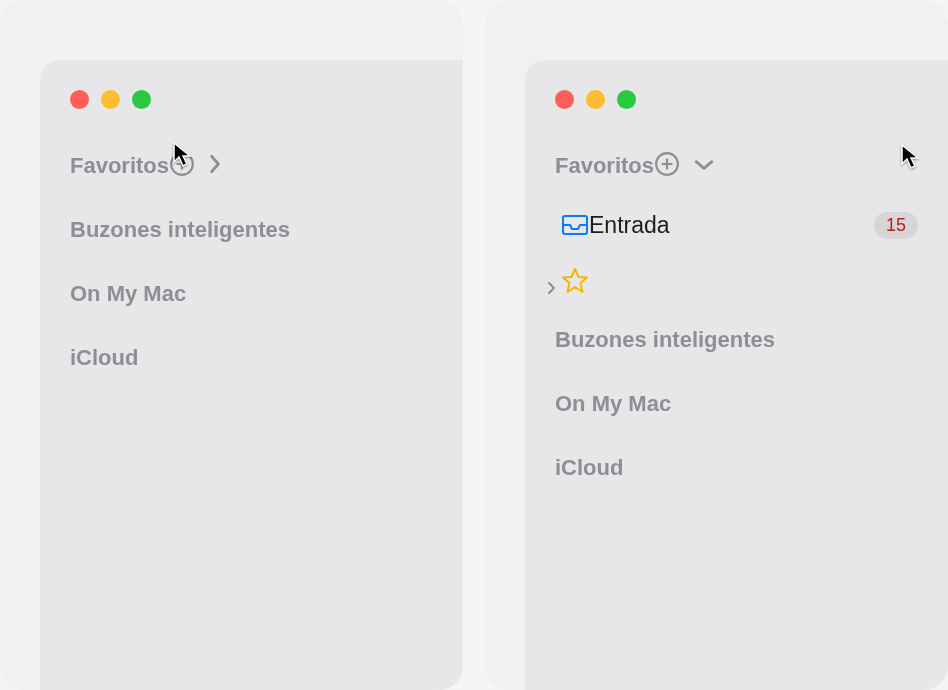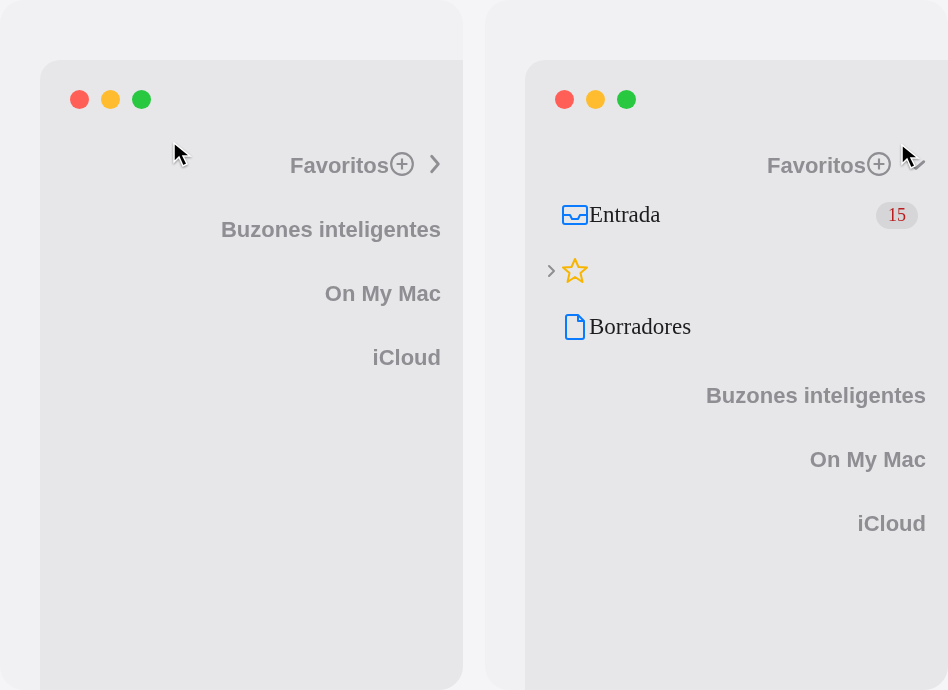--- a/index.html
+++ b/index.html
@@ -42,21 +42,21 @@
     height: 19px;
     border-radius: 50%;
   }
   .tl-red { background: #ff5f57; }
   .tl-yellow { background: #febc2e; }
   .tl-green { background: #28c840; }
 
   .section-header {
     display: flex;
     align-items: center;
-    justify-content: flex-end;
+    justify-content: flex-start;
     padding: 0 22px 0 30px;
     margin-bottom: 26px;
     height: 30px;
   }
   .section-header.tight { margin-bottom: 10px; }
   .section-title {
     color: #8e8e93;
     font-size: 22px;
     font-weight: 600;
   }
@@ -83,27 +83,26 @@
 
   .section-list {
     padding: 0 22px 0 16px;
     margin-bottom: 30px;
   }
   .collapsed-sections .section-header { margin-bottom: 34px; }
   .collapsed-sections { }
 
   .list-item {
     display: flex;
-    align-items: center;
+    align-items: flex-end;
     height: 48px;
     padding: 0 8px 0 0;
     gap: 0;
     margin-bottom: 8px;
     position: relative;
-    font-family: Liberation Serif, serif;
   }
   .disclosure-slot {
     width: 20px;
     display: flex;
     justify-content: center;
     align-items: center;
   }
   .small-chevron {
     width: 9px;
     height: 14px;
@@ -235,30 +234,20 @@
               <polyline points="2 2 7 7 2 12"></polyline>
             </svg>
         </span>
         <span class="item-icon">
           <svg viewBox="0 0 28 28" width="28" height="28" fill="none" stroke="#f7b500" stroke-width="2" stroke-linejoin="round">
               <polygon points="14,2 17.5,10 26,10.5 19.5,16 21.5,25 14,20 6.5,25 8.5,16 2,10.5 10.5,10"></polygon>
             </svg>
         </span>
       </div>
 
-      <div class="list-item">
-        <span class="disclosure-slot"></span>
-        <span class="item-icon">
-          <svg viewBox="0 0 22 28" width="22" height="28" fill="none" stroke="#0a7aff" stroke-width="2" stroke-linejoin="round">
-              <path d="M4 2 L14 2 L20 8 L20 24 C20 25 19 26 18 26 L4 26 C3 26 2 25 2 24 L2 4 C2 3 3 2 4 2 Z"></path>
-              <path d="M14 2 L14 8 L20 8"></path>
-            </svg>
-        </span>
-        <span class="item-label">Borradores</span>
-      </div>
 
     </div>
 
     <div class="collapsed-sections">
       <div class="section-header">
         <span class="section-title">Buzones inteligentes</span>
       </div>
       <div class="section-header">
         <span class="section-title">On My Mac</span>
       </div>

